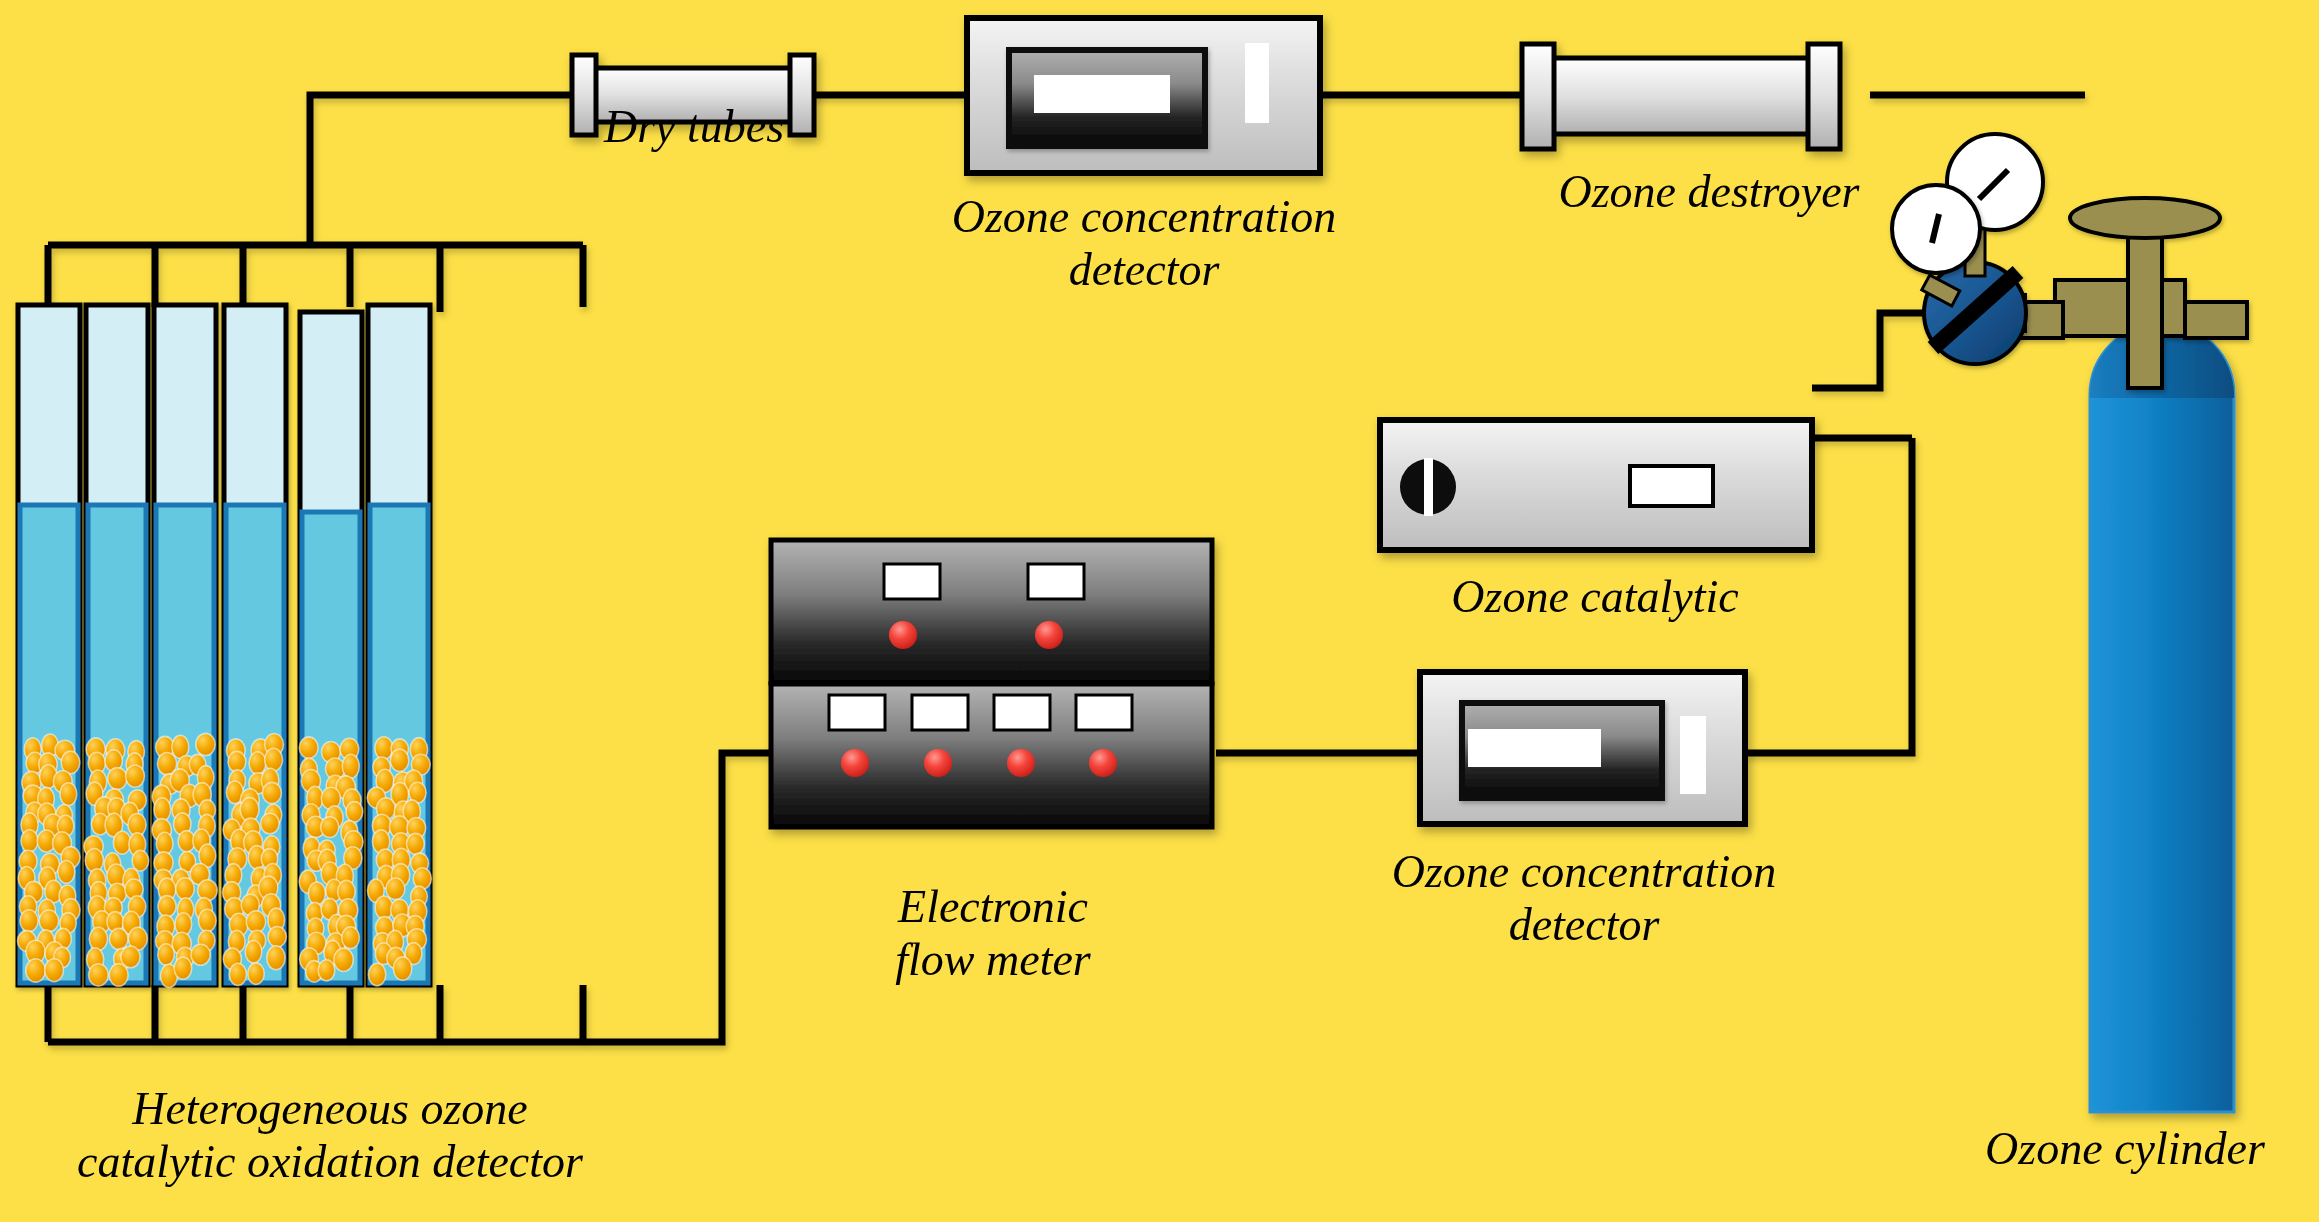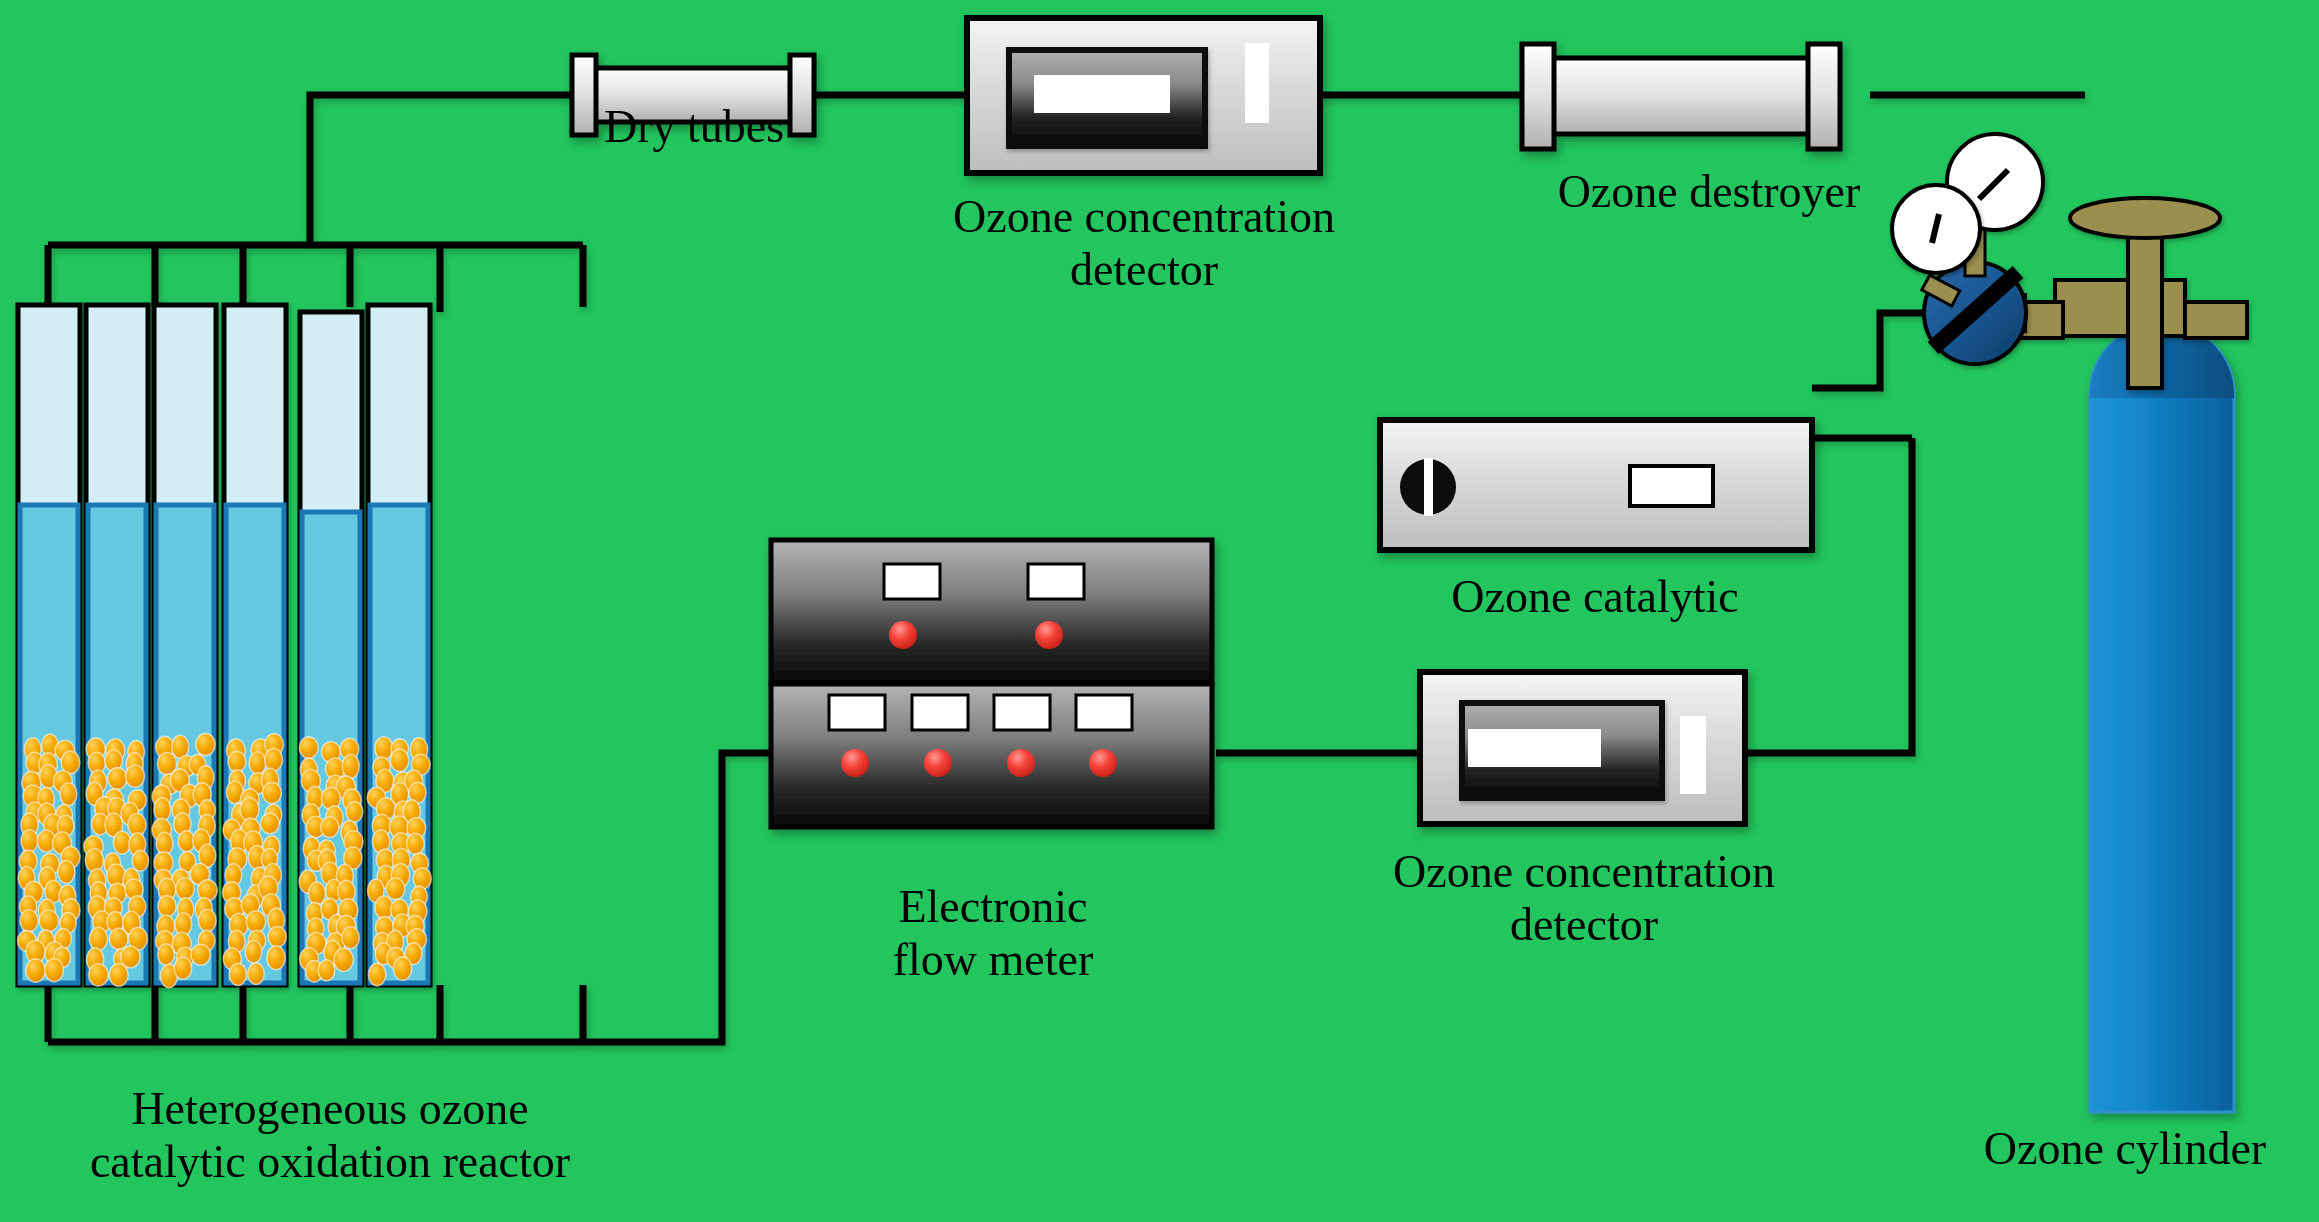--- a/index.html
+++ b/index.html
@@ -8,22 +8,23 @@
     padding: 0;
     background: #ffffff;
   }
   body {
     font-family: "Liberation Serif", "DejaVu Serif", serif;
   }
   #stage {
     position: relative;
     width: 2319px;
     height: 1222px;
-    background: #22c55e;
+    background: #fde047;
     overflow: hidden;
+    font-style: italic;
   }
   #svgroot {
     position: absolute;
     left: 0;
     top: 0;
     width: 2319px;
     height: 1222px;
   }
   .cap {
     position: absolute;
@@ -565,15 +566,15 @@
 
   <div class="cap" style="left:1310px; top:845px; width:548px;">Ozone concentration
 detector</div>
 
   <div class="cap" style="left:825px; top:880px; width:336px;">Electronic
 flow meter</div>
 
   <div class="cap" style="left:1930px; top:1122px; width:390px;">Ozone cylinder</div>
 
   <div class="cap" style="left:20px; top:1082px; width:620px;">Heterogeneous ozone
-catalytic oxidation reactor</div>
+catalytic oxidation detector</div>
 
 </div>
 
 </body></html>

